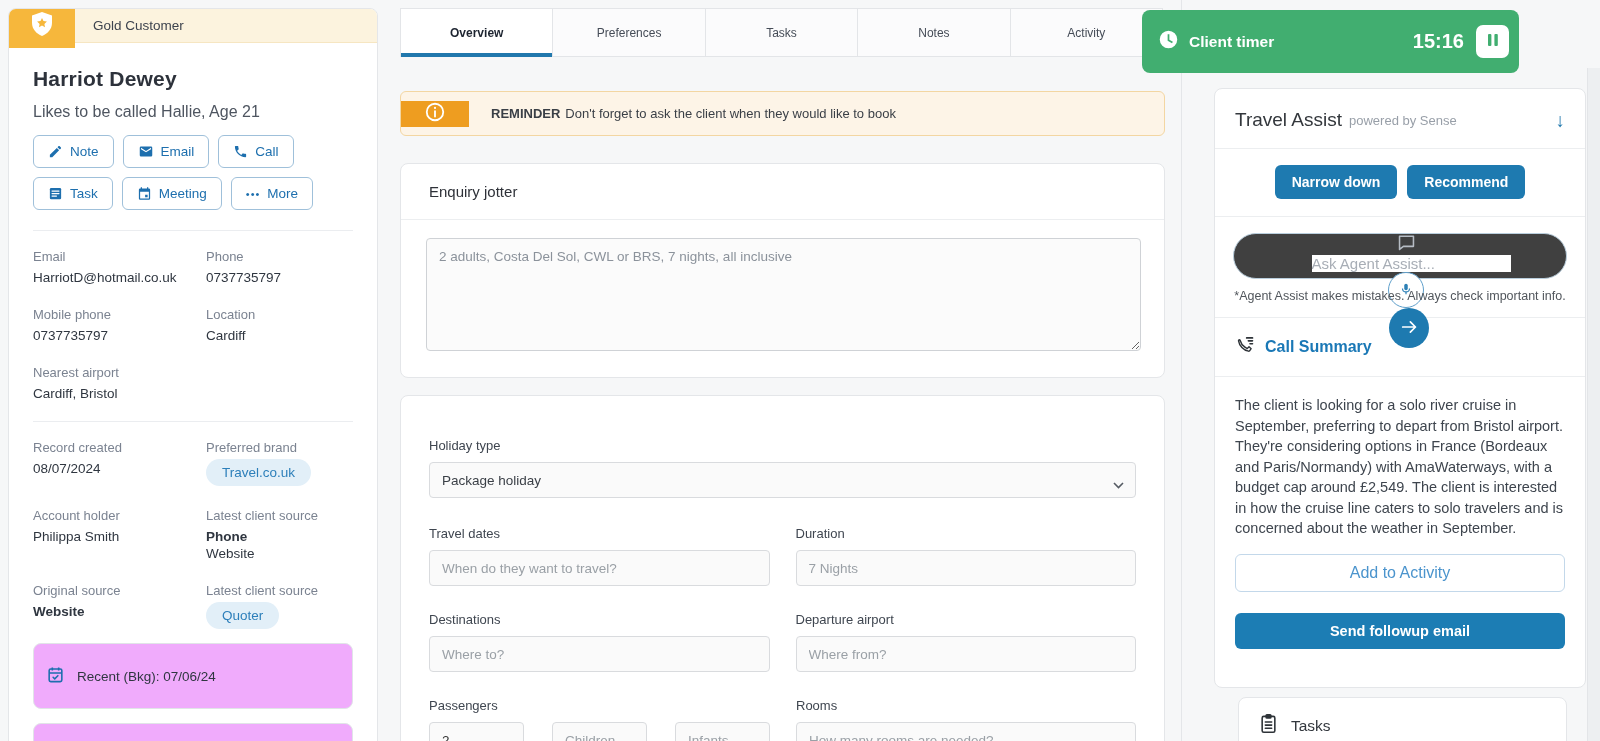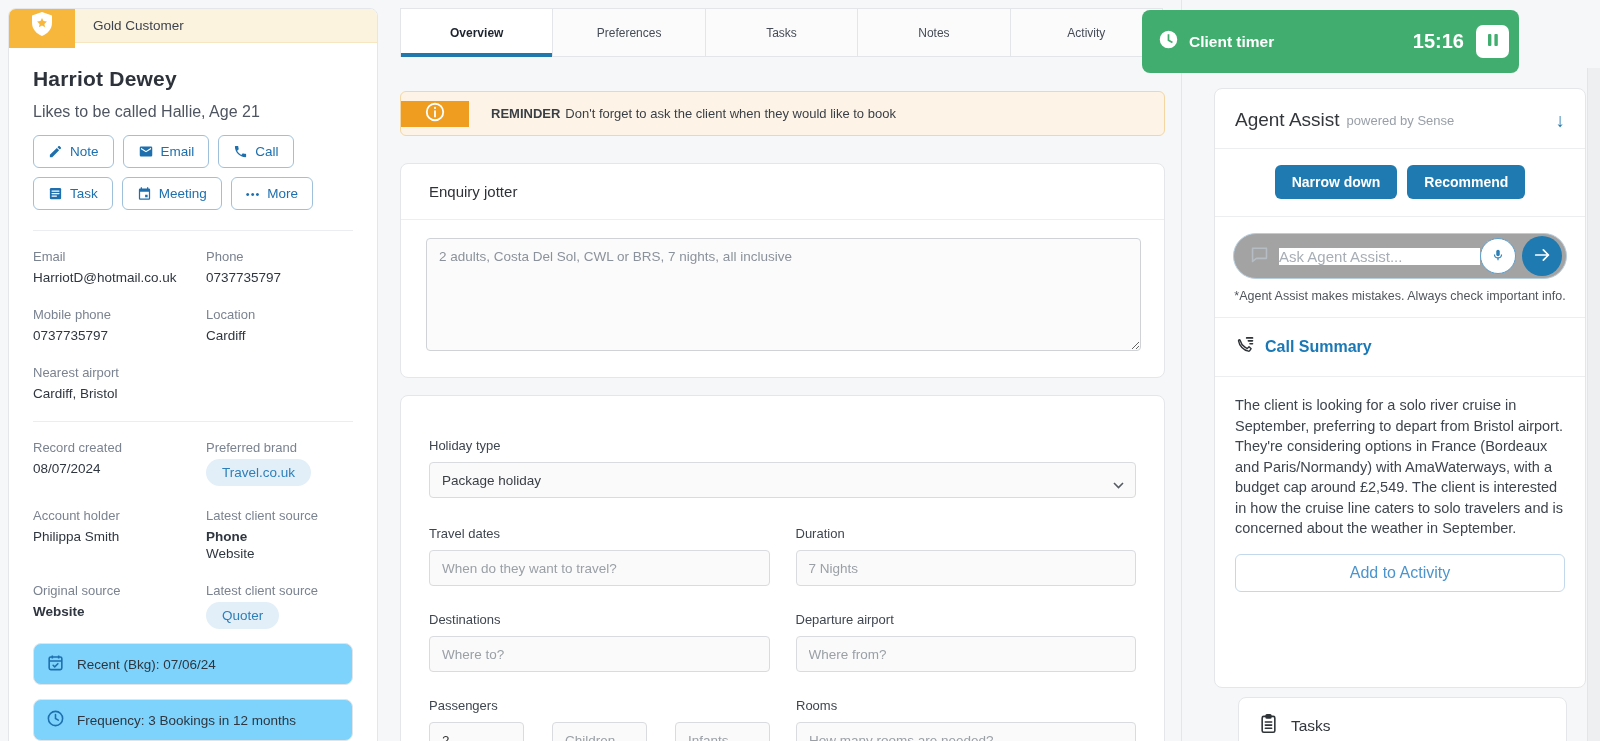--- a/index.html
+++ b/index.html
@@ -27,22 +27,22 @@
     font-size:13.5px; color:#1d6fae; cursor:pointer; }
   .act-btn svg { display:block; }
   .hr { border-top:1px solid #ebedf0; margin:20px 0 18px; }
   .info-grid { display:grid; grid-template-columns:173px 1fr; row-gap:22px; }
   .f-label { font-size:13px; color:#7b8391; }
   .f-value { font-size:13.5px; color:#2f3640; margin-top:6px; }
   .bold { font-weight:700; }
   .pill { display:inline-block; background:#e2eff8; color:#2d7fba;
     font-size:13.5px; padding:6px 16px; border-radius:16px; margin-top:4px; }
   .chip-box { display:flex; align-items:center; gap:12px; border:1px solid #e1e4e8;
-    border-radius:8px; padding:9px 12px; margin-top:14px; font-size:13.5px;
-    color:#2f3640; background:#7dd3fc; cursor:pointer; }
+    border-radius:8px; padding:21px 12px; margin-top:14px; font-size:13.5px;
+    color:#2f3640; background:#f0abfc; cursor:pointer; }
 
   
   .tabs { left:400px; top:8px; width:763px; height:49px; display:flex; }
   .tab { flex:1; display:flex; align-items:center; justify-content:center;
     font-size:12px; color:#454c57; background:#fbfbfc;
     border:1px solid #e3e5e8; border-left:none; position:relative; cursor:pointer; }
   .tab:first-child { border-left:1px solid #e3e5e8; }
   .tab.active { background:#fff; color:#1d2430; font-weight:600; }
   .tab.active::after { content:""; position:absolute; left:0; right:0; bottom:-1px;
     height:4px; background:#2178ad; }
@@ -96,21 +96,21 @@
   .assist-title { font-size:19px; font-weight:500; color:#33373c; }
   .assist-sub { font-size:13px; color:#989fa8; margin-left:7px; }
   .collapse-arrow { margin-left:auto; color:#2178ad; font-size:19px; cursor:pointer; line-height:1; }
   .assist-btns { display:flex; justify-content:center; gap:10px; padding:16px 0 17px;
     border-bottom:1px solid #eceef0; }
   .blue-btn { background:#1e7ab0; color:#fff; font-weight:700; font-size:14px;
     border:none; border-radius:6px; padding:9px 17px; cursor:pointer;
     font-family:"Liberation Sans","DejaVu Sans",sans-serif; }
   .ask-section { padding:16px 18px 14px; border-bottom:1px solid #eceef0; }
   .ask-pill { display:flex; align-items:center; border:1px solid #b9cedd;
-    border-radius:24px; height:46px; padding:0 4px 0 16px; background:#a3a3a3; }
+    border-radius:24px; height:46px; padding:0 4px 0 16px; background:#404040;flex-direction:column; }
   .ask-input { border:none; outline:none; flex:1; font-size:15px; color:#3a3f46;
     margin-left:10px; min-width:0; font-family:"Liberation Sans","DejaVu Sans",sans-serif; }
   .ask-input::placeholder { color:#a8aeb6; }
   .mic-btn { width:36px; height:36px; border-radius:50%; border:1px solid #5e9fcb;
     background:#fff; display:flex; align-items:center; justify-content:center;
     flex:0 0 36px; cursor:pointer; }
   .send-btn { width:40px; height:40px; border-radius:50%; border:none; background:#1e7ab0;
     margin-left:6px; display:flex; align-items:center; justify-content:center;
     flex:0 0 40px; cursor:pointer; }
   .disclaimer { margin-top:10px; font-size:12.5px; color:#51565c; text-align:center; }
@@ -365,21 +365,21 @@
   <button class="pause-btn">
     <span><svg width="12" height="14" viewBox="0 0 12 14">
           <rect x="1" y="1" width="3.4" height="12" rx="1" fill="#41ae70"></rect>
           <rect x="7.4" y="1" width="3.4" height="12" rx="1" fill="#41ae70"></rect>
         </svg></span>
   </button>
 </div>
 
 <div class="abs card assist-card">
   <div class="assist-head">
-    <span class="assist-title">Agent Assist</span>
+    <span class="assist-title">Travel Assist</span>
     <span class="assist-sub">powered by Sense</span>
     <span class="collapse-arrow">↓</span>
   </div>
 
   <div class="assist-btns">
     <button class="blue-btn">Narrow down</button>
     <button class="blue-btn">Recommend</button>
   </div>
 
   <div class="ask-section">
@@ -407,20 +407,21 @@
     <span><svg width="20" height="20" viewBox="0 0 24 24" fill="none" stroke="#2e3338" stroke-width="2">
           <path d="M5.5 4.5c1 3.8 3.4 7.6 7 10.2 1 .7 2.1 1.4 3.3 1.9l2.5-2.4 3 2.6-2.2 3c-.4.4-1 .6-1.6.5C10.4 19 4.6 12.6 3.5 5.7c-.1-.6.2-1.1.7-1.4l1.3.2z" stroke-linejoin="round" transform="scale(0.85) translate(1.5,2.5)"></path>
           <path d="M14 3.5h7M16 7h5M18 10.5h3" stroke-linecap="round"></path>
         </svg></span>
     <span class="summary-title">Call Summary</span>
   </div>
 
   <div class="summary-body">
     <p class="summary-text">The client is looking for a solo river cruise in September, preferring to depart from Bristol airport. They're considering options in France (Bordeaux and Paris/Normandy) with AmaWaterways, with a budget cap around £2,549. The client is interested in how the cruise line caters to solo travelers and is concerned about the weather in September.</p>
     <button class="ghost-btn">Add to Activity</button>
+    <button class="followup-btn">Send followup email</button>
   </div>
 </div>
 
 <div class="abs card tasks-card">
   <div class="tasks-head">
     <span><svg width="19" height="21" viewBox="0 0 24 26" fill="none" stroke="#2e3338" stroke-width="2">
           <rect x="4" y="4" width="16" height="20" rx="2"></rect>
           <rect x="9" y="2" width="6" height="4" rx="1" fill="#2e3338"></rect>
           <path d="M8 11h8M8 15h8M8 19h8" stroke-linecap="round"></path>
         </svg></span>

